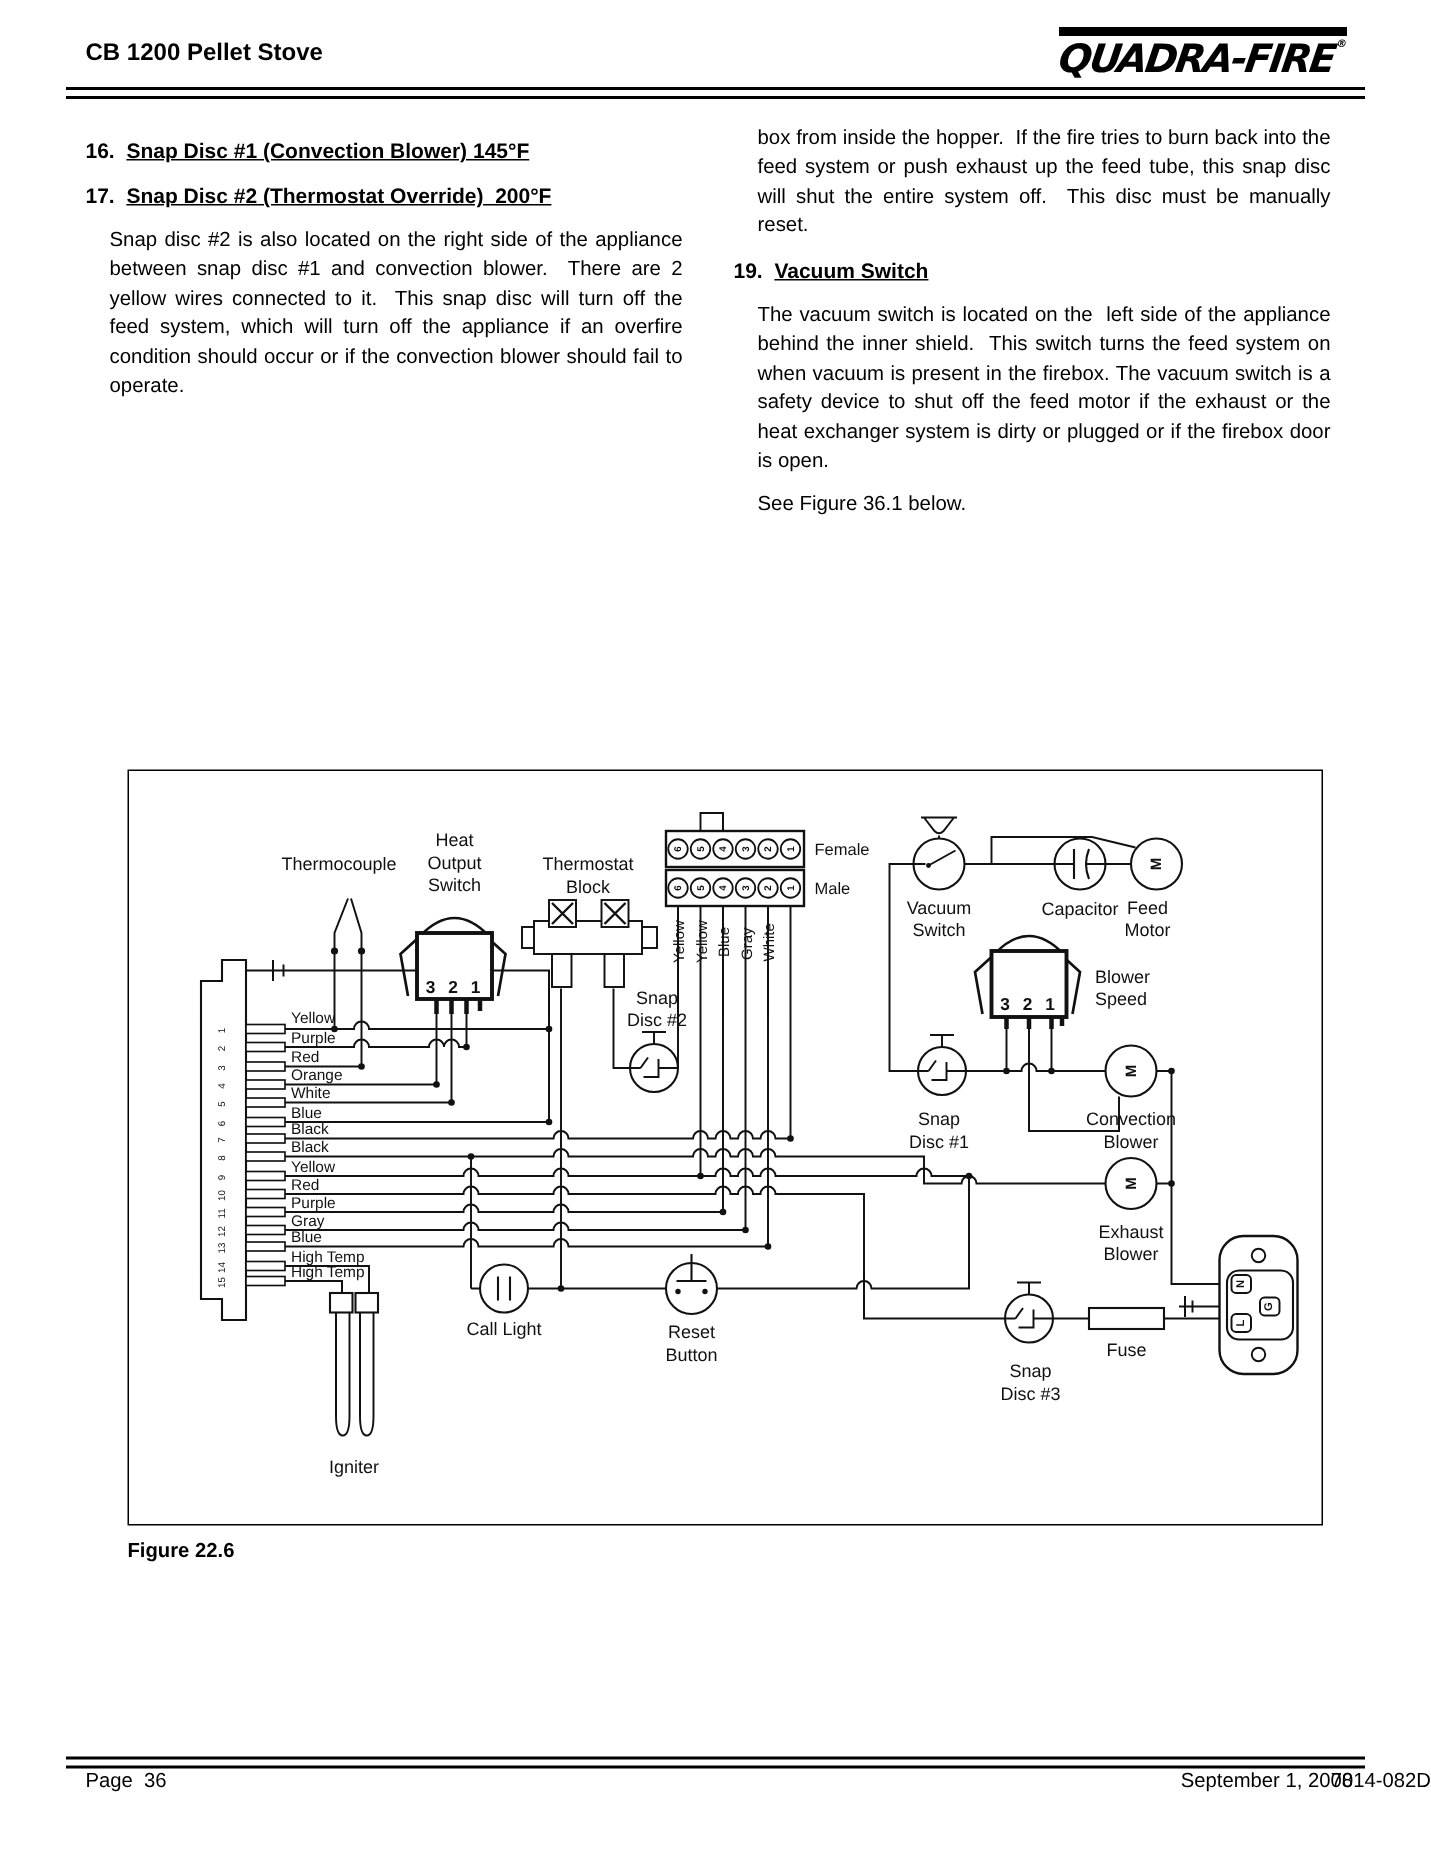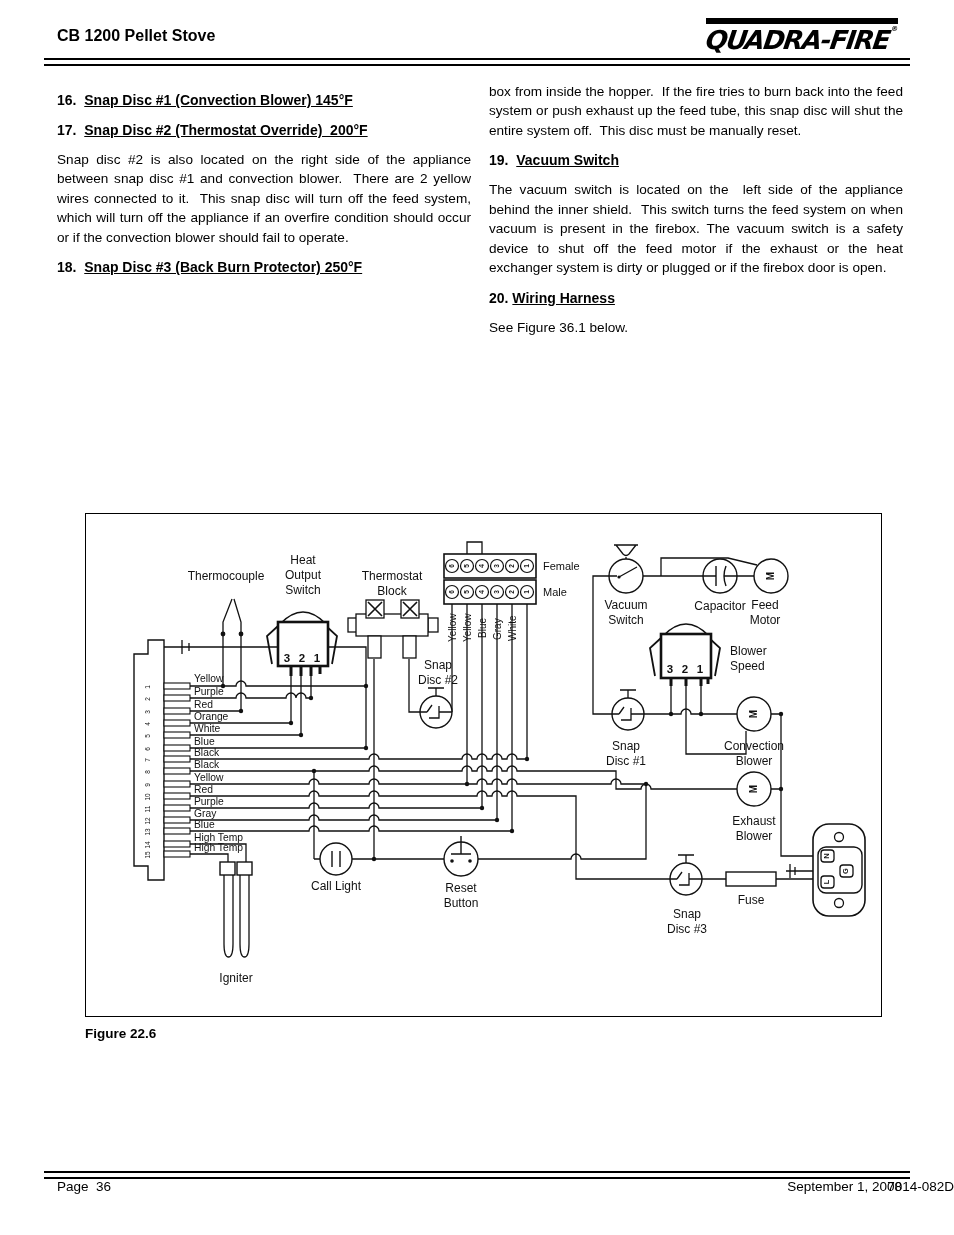--- a/index.html
+++ b/index.html
@@ -8,21 +8,21 @@
   .logo{position:absolute;right:56px;top:18px;width:192px}
   .logo .bar{height:6px;background:#000;margin-bottom:1px}
   .logo .txt{display:inline-block;font-family:"DejaVu Sans",sans-serif;font-style:italic;font-weight:bold;font-size:26px;letter-spacing:-1.5px;transform:skewX(-8deg);white-space:nowrap}
   .reg{font-size:7px;vertical-align:top;font-style:normal}
   .dbl-rule{position:absolute;left:44px;right:44px;height:4px;border-top:2.4px solid #000;border-bottom:2.4px solid #000}
   .rule-top{top:58px}
   .rule-bottom{top:1171px}
   .col{position:absolute;top:82px;width:414px;font-size:13.6px;line-height:1.43;text-align:justify}
   .col-left{left:57px}
   .col-right{left:489px}
-  .col p{margin:0 0 10px;white-space:pre-wrap}
+  .col p{margin:0 16px 10px;white-space:pre-wrap}
   .sh{font-weight:bold;font-size:14px;margin:8px 0 10px;white-space:pre-wrap}
   .sh .u{text-decoration:underline}
   .note{font-weight:normal;white-space:pre-wrap}
   .figbox{position:absolute;left:85px;top:513px;width:797px;height:504px;border:1.6px solid #000;box-sizing:border-box}
   .figcap{position:absolute;left:85px;top:1026px;font-weight:bold;font-size:13.5px}
   .f-left{position:absolute;left:57px;top:1179px;font-size:13.5px;white-space:pre}
   .f-center{position:absolute;left:0;right:0;top:1179px;text-align:right;font-size:13.5px}
   .f-right{position:absolute;right:52px;top:1179px;font-size:13.5px}
   svg{display:block}
   svg text{font-family:"Liberation Sans",sans-serif;fill:#111}
@@ -45,28 +45,26 @@
   <div class="bar"></div>
   <span class="txt"><span>QUADRA-FIRE</span><span class="reg">®</span></span>
 </div>
 
 <div class="dbl-rule rule-top"></div>
 
 <div class="col col-left">
   <div class="sh"><span>16.</span>  <span class="u">Snap Disc #1 (Convection Blower) 145°F</span></div>
   <div class="sh"><span>17.</span>  <span class="u">Snap Disc #2 (Thermostat Override)  200°F</span></div>
   <p>Snap disc #2 is also located on the right side of the appliance between snap disc #1 and convection blower.  There are 2 yellow wires connected to it.  This snap disc will turn off the feed system, which will turn off the appliance if an overfire condition should occur or if the convection blower should fail to operate.</p>
-  <div class="sh"><span>18.</span>  <span class="u">Snap Disc #3 (Back Burn Protector) 250°F</span></div>
 </div>
 
 <div class="col col-right">
   <p>box from inside the hopper.  If the fire tries to burn back into the feed system or push exhaust up the feed tube, this snap disc will shut the entire system off.  This disc must be manually reset.</p>
   <div class="sh"><span>19.</span>  <span class="u">Vacuum Switch</span></div>
   <p>The vacuum switch is located on the  left side of the appliance behind the inner shield.  This switch turns the feed system on when vacuum is present in the firebox. The vacuum switch is a safety device to shut off the feed motor if the exhaust or the heat exchanger system is dirty or plugged or if the firebox door is open.</p>
-  <div class="sh"><span>20.</span> <span class="u">Wiring Harness</span></div>
   <p class="note">See Figure 36.1 below.</p>
 </div>
 
 <div class="figbox">
 <svg width="794" height="501" viewBox="0 0 794 501">
   <defs>
     <g id="snapdisc">
       <circle cx="0" cy="0" r="16" fill="#fff" stroke="#111" stroke-width="1.4"></circle>
       <path d="M-8,-24 H8 M0,-24 V-16 M-16,0 H-9 M-9,0 L-4,-7 M-7,6 H3 V-6 M3,0 H16" fill="none" stroke="#111" stroke-width="1.3"></path>
     </g>

